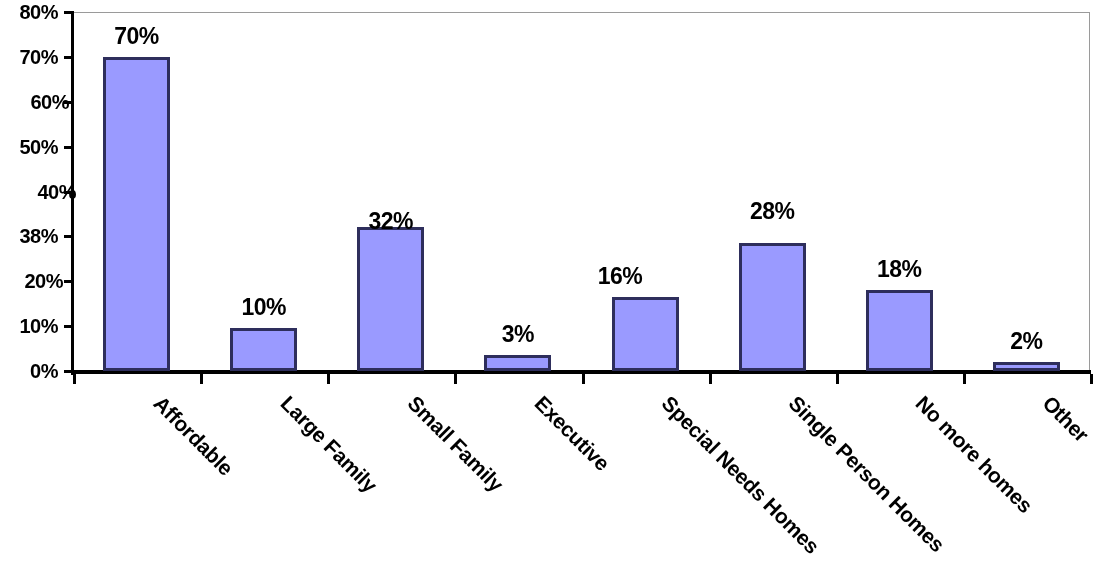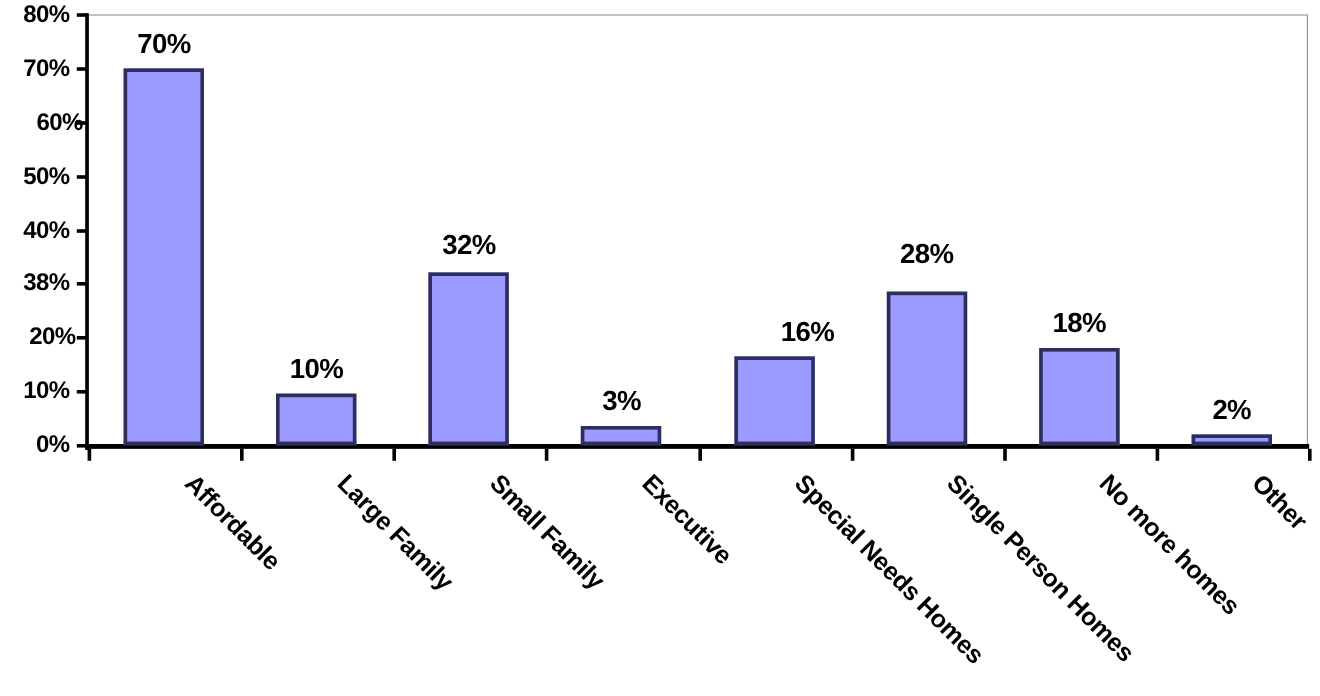--- a/index.html
+++ b/index.html
@@ -65,21 +65,21 @@
   <div id="y-axis-layer">
       <div class="y-tick" style="left: 64px; top: 370px;"></div>
       <div class="y-label" style="left: 0px; top: 371px;">0%</div>
       <div class="y-tick" style="left: 64px; top: 325.125px;"></div>
       <div class="y-label" style="left: 0px; top: 326.125px;">10%</div>
       <div class="y-tick" style="left: 64px; top: 280.25px;"></div>
       <div class="y-label" style="left: 5px; top: 281.25px;">20%</div>
       <div class="y-tick" style="left: 64px; top: 235.375px;"></div>
       <div class="y-label" style="left: 0px; top: 236.375px;">38%</div>
       <div class="y-tick" style="left: 64px; top: 190.5px;"></div>
-      <div class="y-label" style="left: 0px; top: 191.5px;">40%</div>
+      <div class="y-label" style="left: 18px; top: 191.5px;">40%</div>
       <div class="y-tick" style="left: 64px; top: 145.625px;"></div>
       <div class="y-label" style="left: 0px; top: 146.625px;">50%</div>
       <div class="y-tick" style="left: 64px; top: 100.75px;"></div>
       <div class="y-label" style="left: 11px; top: 101.75px;">60%</div>
       <div class="y-tick" style="left: 64px; top: 55.875px;"></div>
       <div class="y-label" style="left: 0px; top: 56.875px;">70%</div>
       <div class="y-tick" style="left: 64px; top: 11px;"></div>
       <div class="y-label" style="left: 0px; top: 12px;">80%</div>
     </div>
   <div id="x-ticks-layer">
@@ -99,23 +99,23 @@
       <div class="bar" style="left: 357px; top: 227px; width: 67px; height: 144px; background: rgb(154, 154, 255); border-color: rgb(46, 46, 92);"></div>
       <div class="bar" style="left: 484px; top: 355px; width: 67px; height: 16px; background: rgb(154, 154, 255); border-color: rgb(46, 46, 92);"></div>
       <div class="bar" style="left: 612px; top: 297px; width: 67px; height: 74px; background: rgb(154, 154, 255); border-color: rgb(46, 46, 92);"></div>
       <div class="bar" style="left: 739px; top: 243px; width: 67px; height: 128px; background: rgb(154, 154, 255); border-color: rgb(46, 46, 92);"></div>
       <div class="bar" style="left: 866px; top: 290px; width: 67px; height: 81px; background: rgb(154, 154, 255); border-color: rgb(46, 46, 92);"></div>
       <div class="bar" style="left: 993px; top: 362px; width: 67px; height: 9px; background: rgb(154, 154, 255); border-color: rgb(46, 46, 92);"></div>
     </div>
   <div id="values-layer">
       <div class="bar-value" style="left: 76.5625px; width: 120px; top: 25px;">70%</div>
       <div class="bar-value" style="left: 203.688px; width: 120px; top: 296px;">10%</div>
-      <div class="bar-value" style="left: 330.812px; width: 120px; top: 193px;">32%</div>
+      <div class="bar-value" style="left: 330.812px; width: 120px; top: 210px;">32%</div>
       <div class="bar-value" style="left: 457.938px; width: 120px; top: 323px;">3%</div>
-      <div class="bar-value" style="left: 613px; width: 120px; top: 265px;">16%</div>
+      <div class="bar-value" style="left: 560px; width: 120px; top: 265px;">16%</div>
       <div class="bar-value" style="left: 712.188px; width: 120px; top: 200px;">28%</div>
       <div class="bar-value" style="left: 839.312px; width: 120px; top: 258px;">18%</div>
       <div class="bar-value" style="left: 966.438px; width: 120px; top: 330px;">2%</div>
     </div>
   <div id="cats-layer">
       <div class="cat-label" style="left: 164.562px; top: 392px;">Affordable</div>
       <div class="cat-label" style="left: 291.688px; top: 392px;">Large Family</div>
       <div class="cat-label" style="left: 418.812px; top: 392px;">Small Family</div>
       <div class="cat-label" style="left: 545.938px; top: 392px;">Executive</div>
       <div class="cat-label" style="left: 673.062px; top: 392px;">Special Needs Homes</div>

